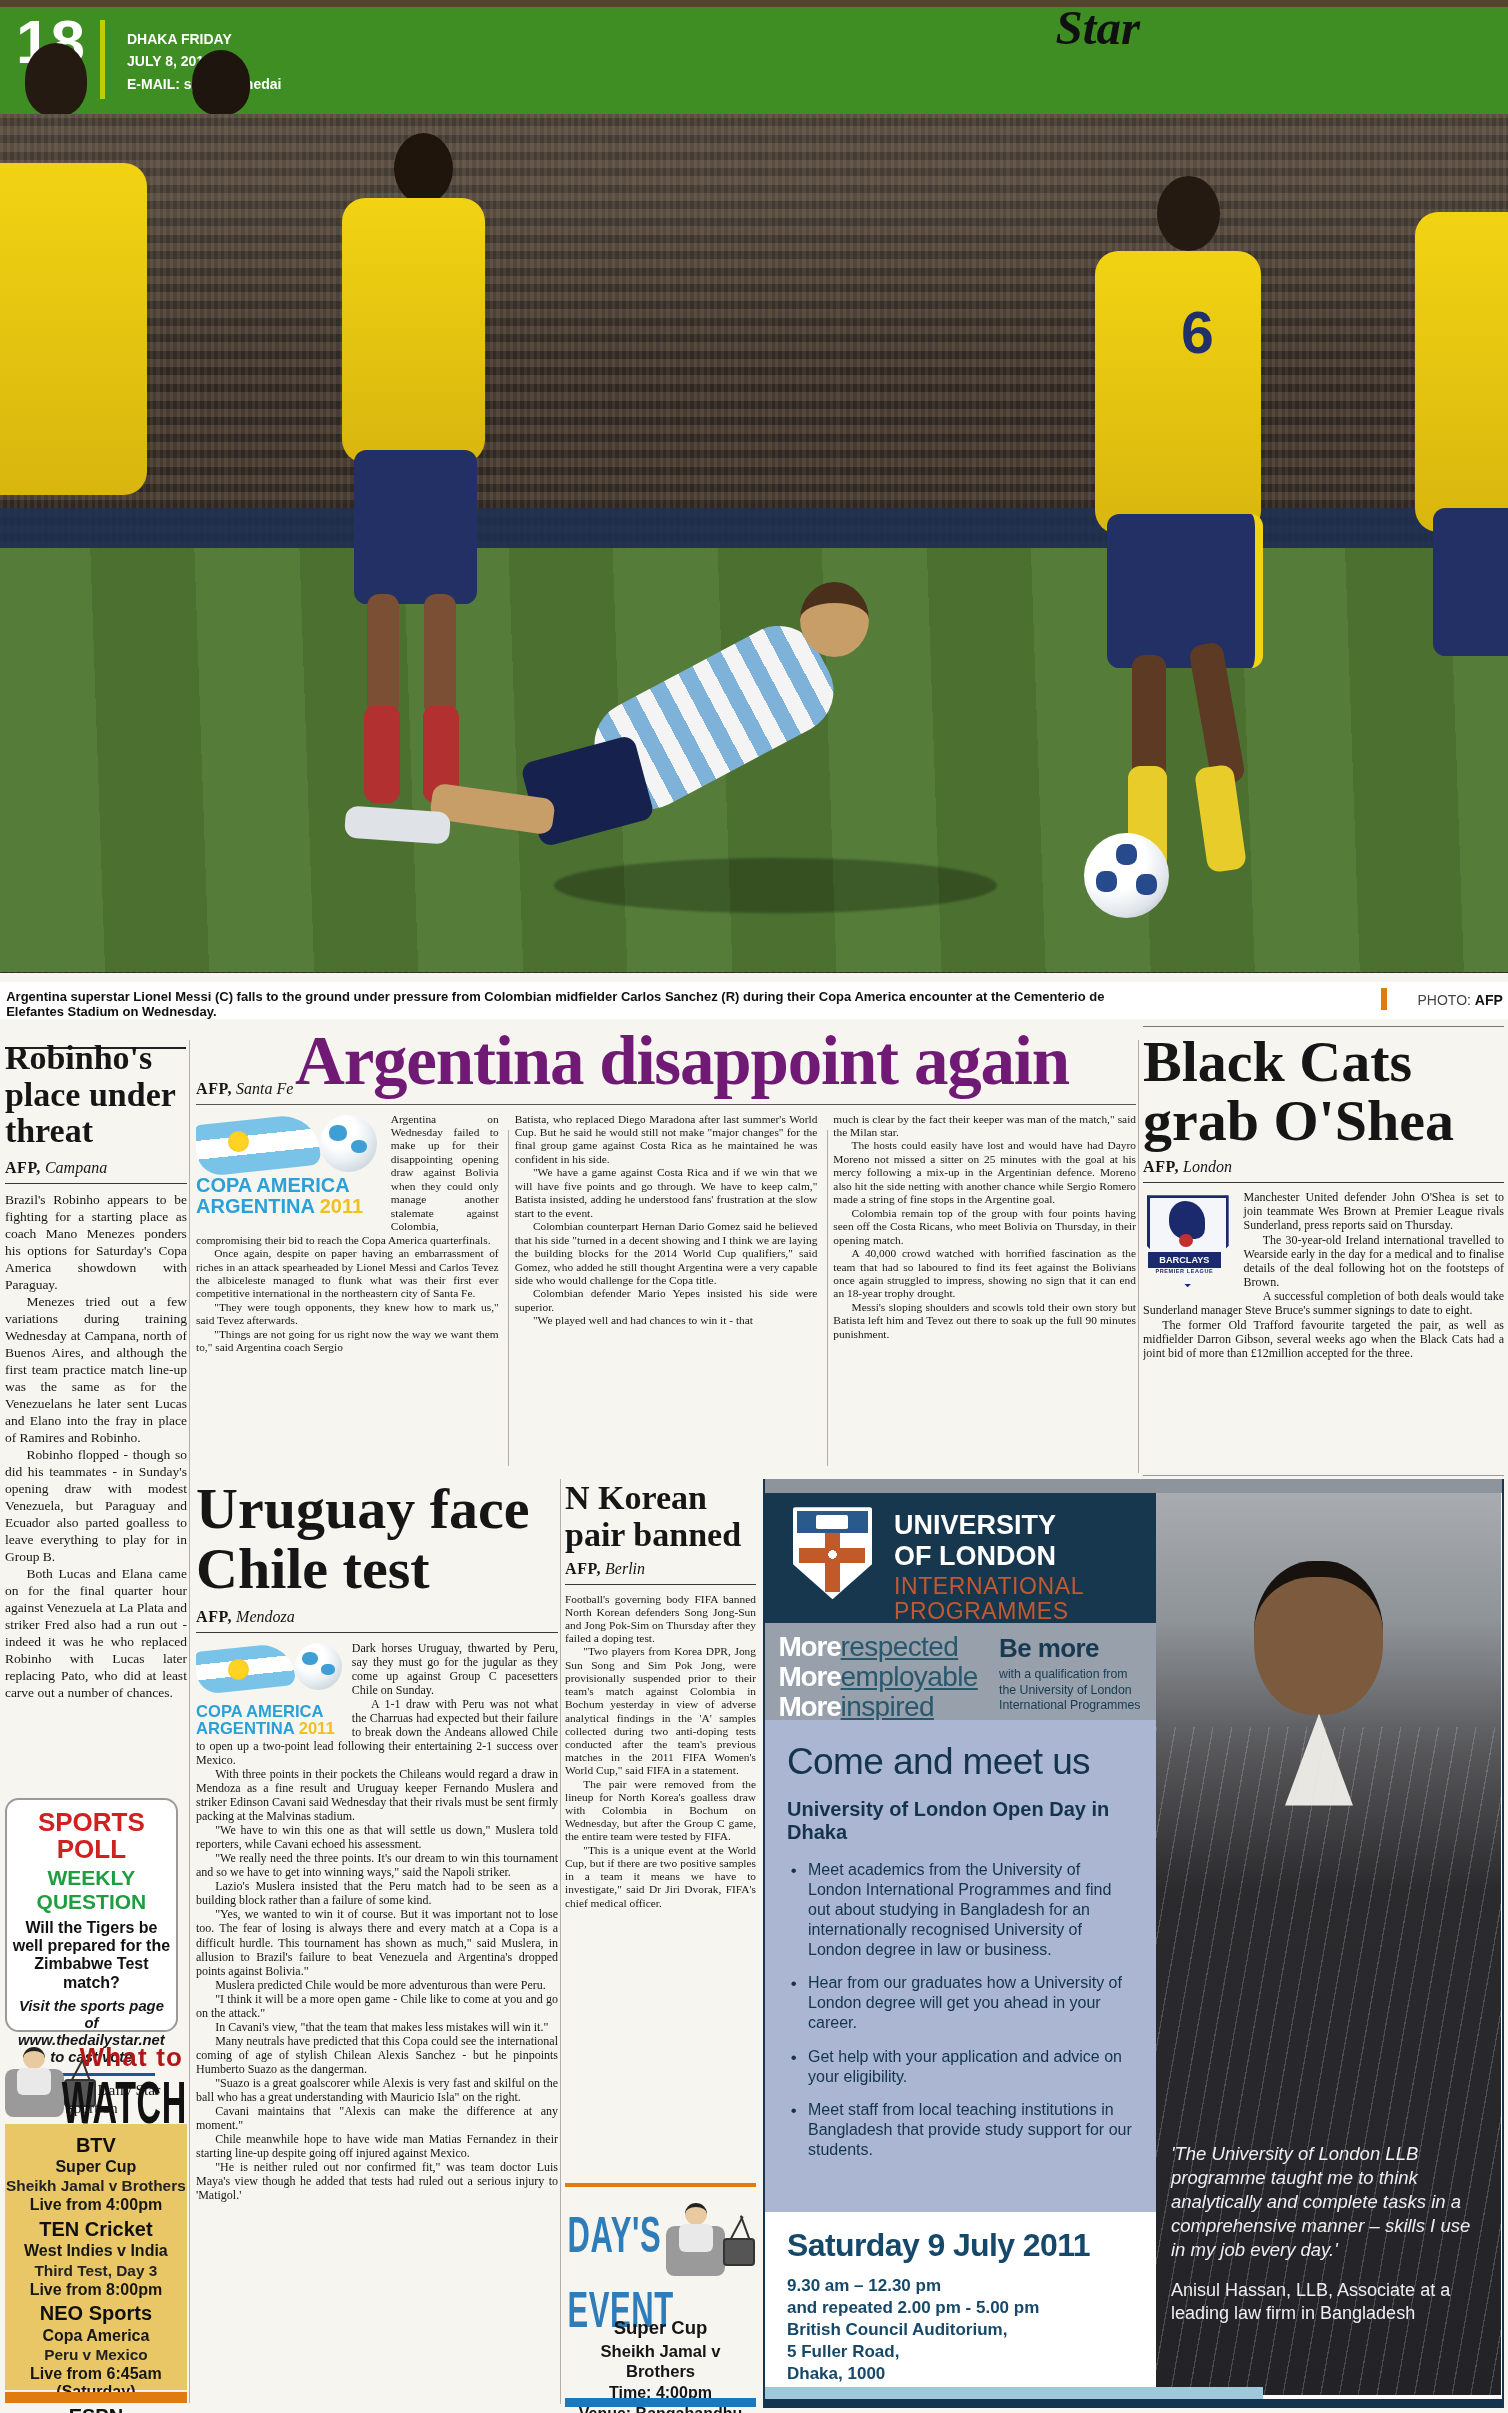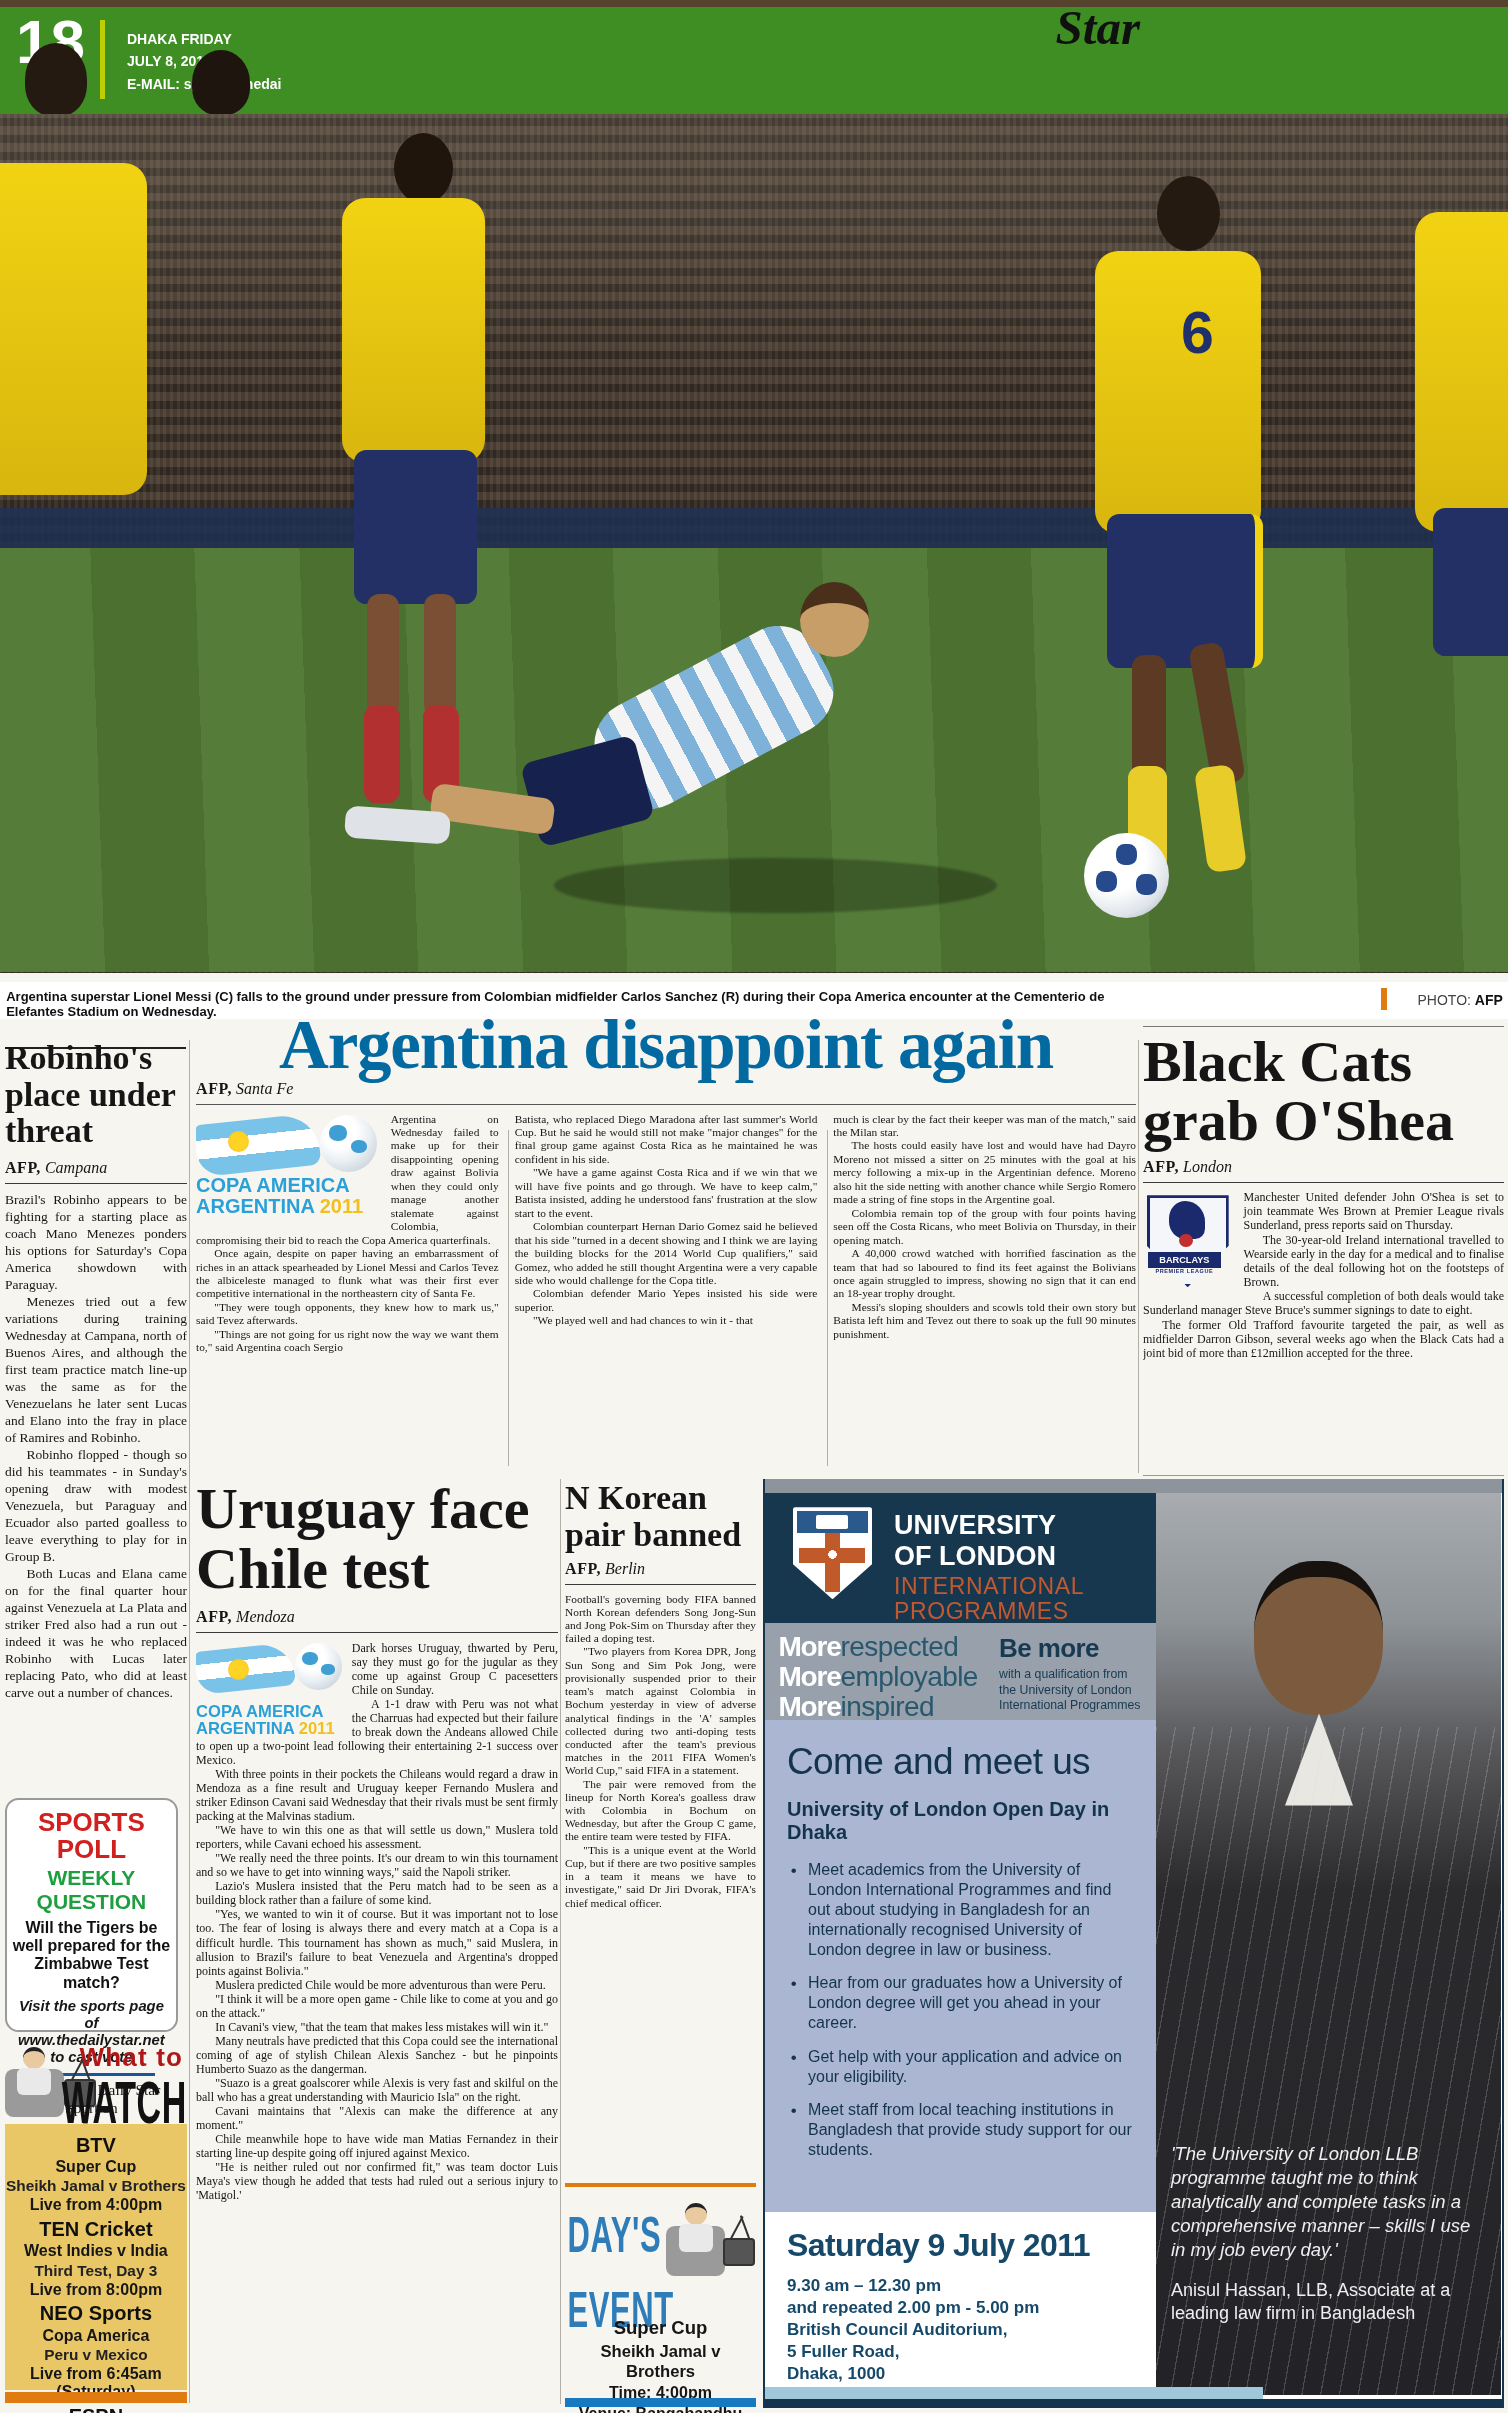--- a/index.html
+++ b/index.html
@@ -49,22 +49,22 @@
   .caption-row{position:absolute;left:0;top:982px;width:1509px;height:37px;background:#fff;}
   .caption-text{position:absolute;left:6.2px;top:7.4px;width:1101px;
                 font-family:"Liberation Sans",sans-serif;font-weight:bold;font-size:13px;color:#111;}
   .credit-tick{position:absolute;left:1381px;top:6.2px;width:5.5px;height:22px;background:#e07b10;}
   .credit{position:absolute;right:6.2px;top:9.8px;font-family:"Liberation Sans",sans-serif;
           font-size:14px;color:#444;}
   .credit b{color:#111;}
 
   
   .left-rule{position:absolute;left:4.9px;top:1047px;width:181px;height:1.8px;background:#222;}
-  .lead-headline{position:absolute;left:196px;top:1011px;width:940px;margin:0;text-align:center;
-                 font-size:69px;font-weight:bold;letter-spacing:-1.2px;line-height:1;color:#0369a1;}
+  .lead-headline{position:absolute;left:196px;top:1011px;width:940px;margin:16px;text-align:center;
+                 font-size:69px;font-weight:bold;letter-spacing:-1.2px;line-height:1;color:#701a75;}
 
   
   .byline{font-size:16px;}
   .byline .agency{font-weight:bold;font-variant:small-caps;letter-spacing:0.6px;}
   .byline .place{font-style:italic;}
   .byrule{border:none;border-top:1.8px solid #3a3a3a;margin:6.2px 0 7.4px 0;}
   .para{margin:0;text-align:justify;text-indent:1.6em;}
   .para:first-of-type{text-indent:0;}
 
   
@@ -189,21 +189,21 @@
   .crest-book{position:absolute;left:23.4px;top:7.4px;width:32px;height:14.8px;background:#fff;border-radius:1.8px;}
   .crest-cross-v{position:absolute;left:32px;top:26px;width:14.8px;height:59px;background:#c05a2a;}
   .crest-cross-h{position:absolute;left:6.2px;top:41px;width:66px;height:14.8px;background:#c05a2a;}
   .crest-rose{position:absolute;left:31px;top:39px;width:17px;height:17px;border-radius:50%;
               background:radial-gradient(circle,#fff 0 35%,#c05a2a 36% 100%);}
   .uol-t1{position:absolute;left:129px;top:17px;color:#fff;font-weight:bold;font-size:27px;line-height:1.15;}
   .uol-t2{position:absolute;left:129px;top:81px;color:#c2592f;font-size:23px;line-height:1.1;letter-spacing:0.6px;}
   .ad-band{position:absolute;left:0;top:144px;width:391px;height:97px;background:#97a0ab;}
   .more-lines{position:absolute;left:13.5px;top:8.6px;line-height:1.08;}
   .more-lines .p{color:#fff;font-weight:bold;font-size:28px;letter-spacing:-1.2px;}
-  .more-lines .w{color:#29586e;font-size:28px;letter-spacing:-0.6px;}
+  .more-lines .w{color:#29586e;font-size:28px;letter-spacing:-0.6px;text-decoration:underline;}
   .bemore{position:absolute;left:234px;top:9.8px;color:#173a52;}
   .bemore .bm{font-size:26px;font-weight:bold;letter-spacing:-0.6px;}
   .bemore .bms{font-size:12.3px;line-height:1.25;width:145px;margin-top:3.7px;}
   .ad-panel{position:absolute;left:0;top:241px;width:391px;height:492px;background:#aab6d2;
             padding:21px 21px 0 22px;box-sizing:border-box;color:#14344c;overflow:hidden;}
   .ad-come{font-size:37px;letter-spacing:-0.6px;}
   .ad-openday{font-size:20px;font-weight:bold;margin-top:14.8px;}
   .ad-bullets{list-style:none;margin:16px 0 0 0;padding:0;}
   .ad-bullets li{position:relative;padding-left:21px;font-size:16px;line-height:1.25;margin-bottom:13.5px;}
   .ad-bullets li::before{content:"•";position:absolute;left:3.7px;top:0;font-size:17px;}

